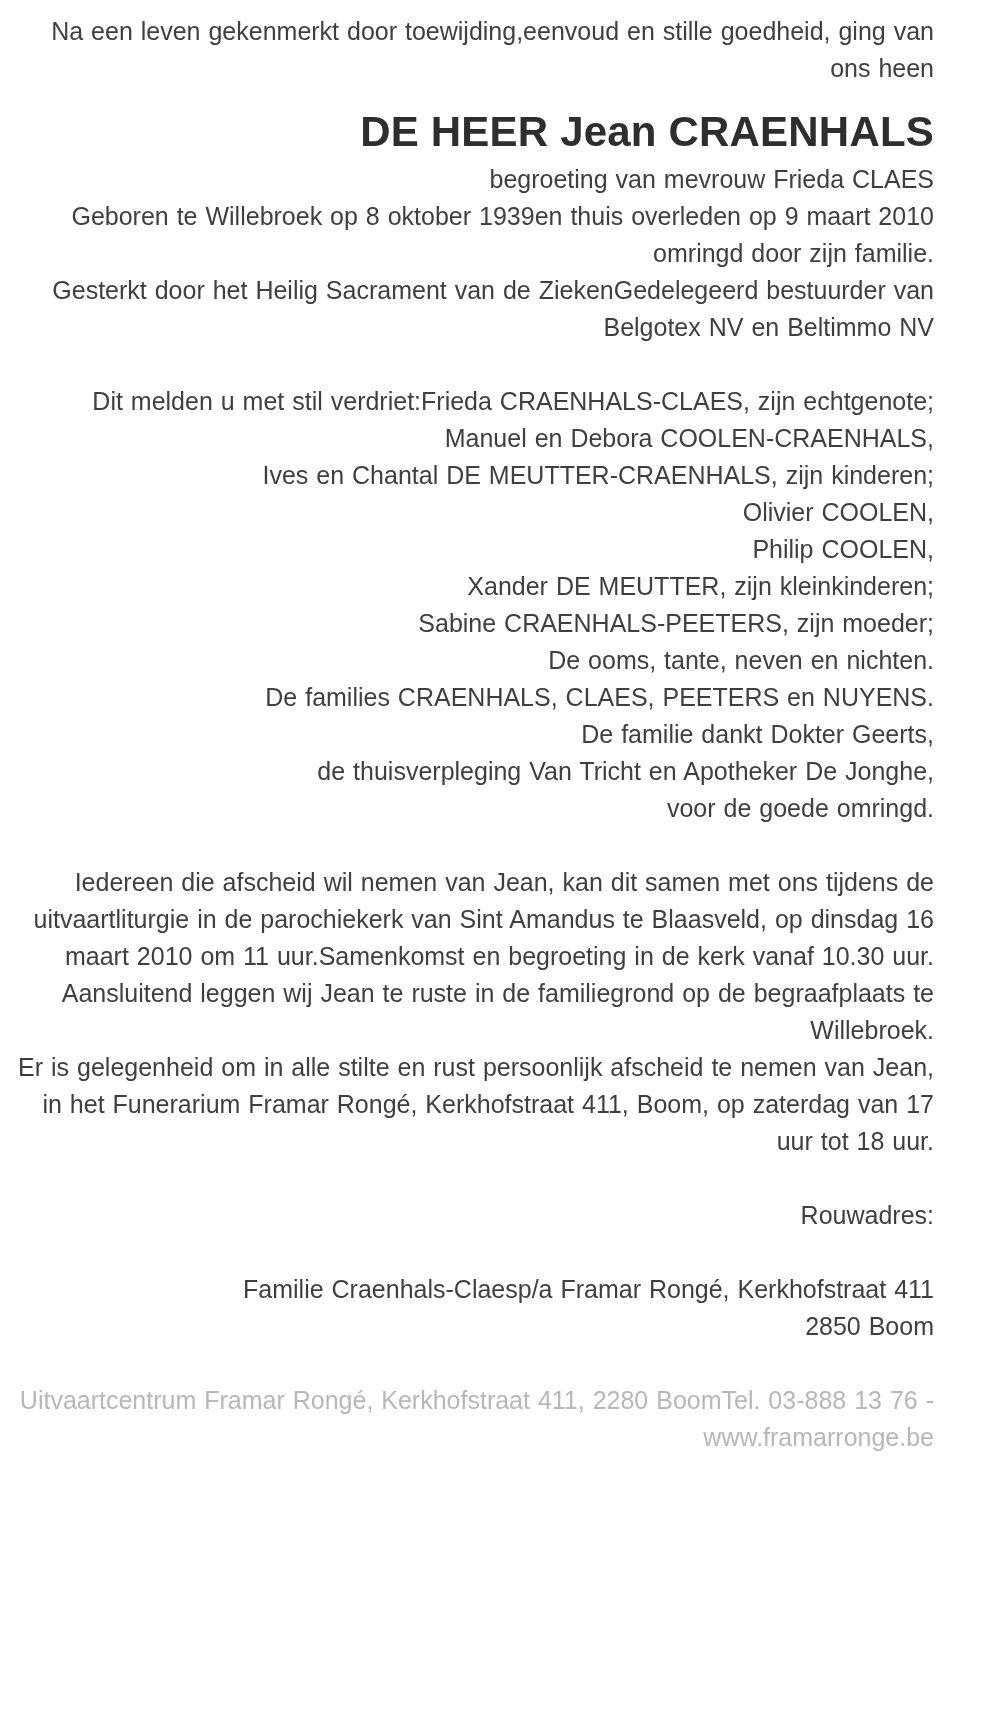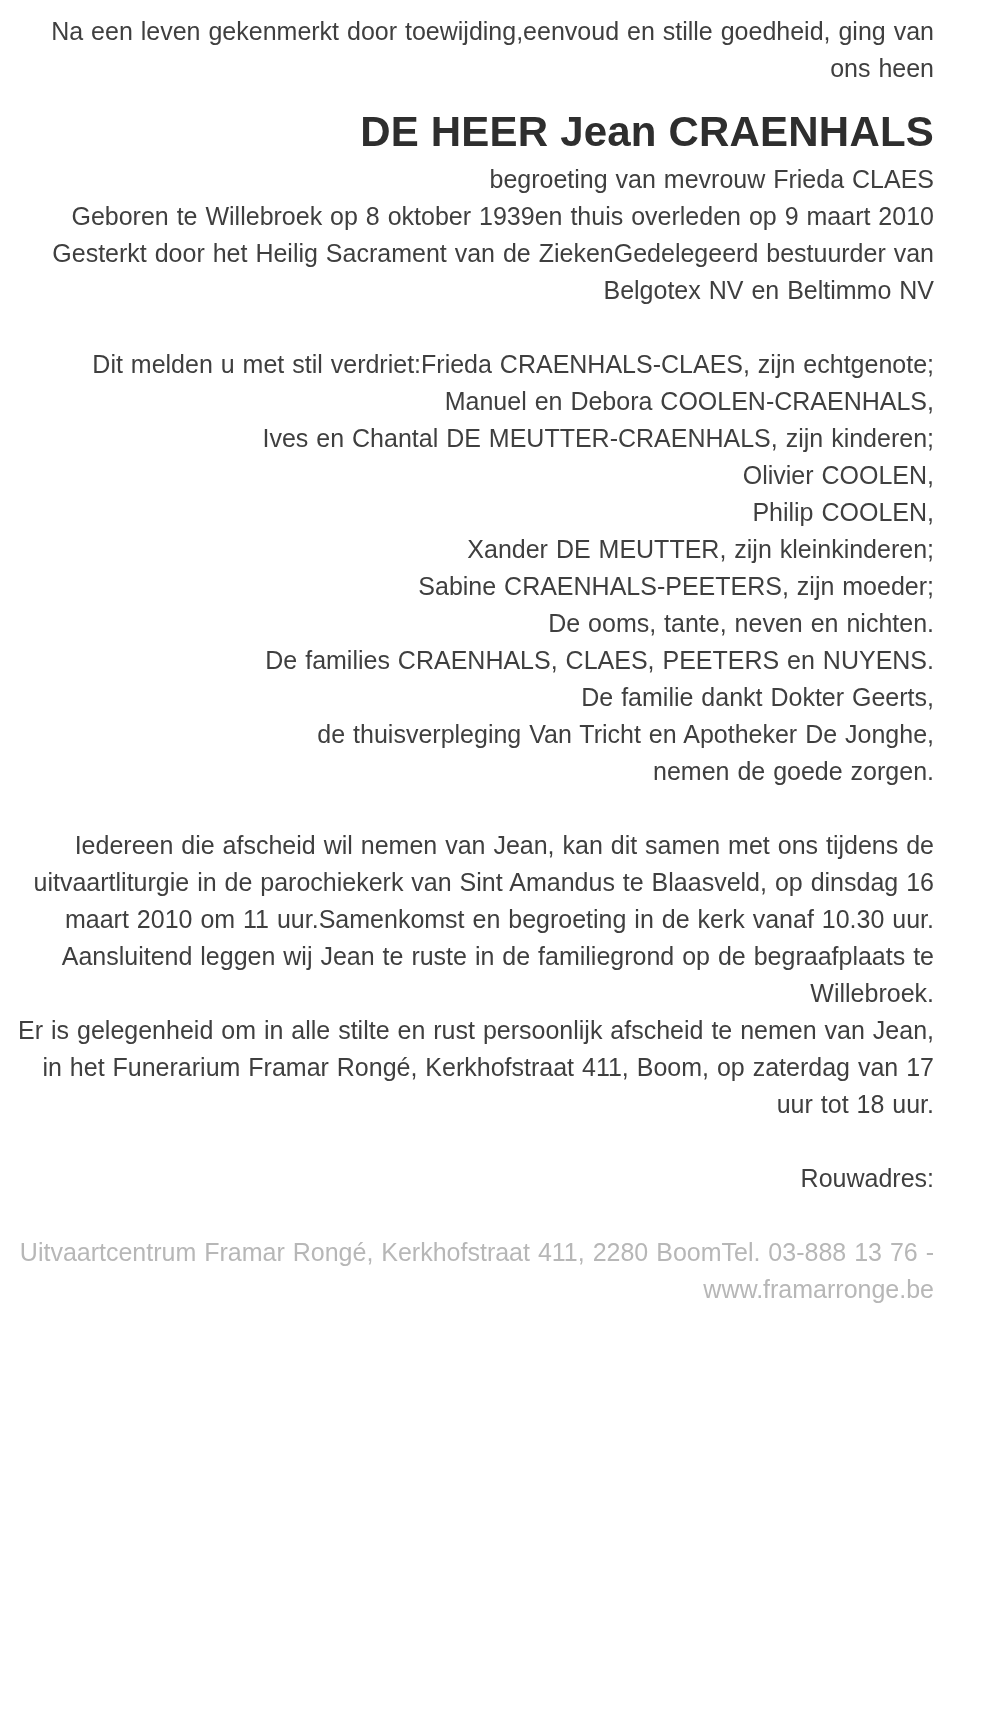--- a/index.html
+++ b/index.html
@@ -41,42 +41,47 @@
 
 <div class="page">
 
   <div class="block">Na een leven gekenmerkt door toewijding,eenvoud en stille goedheid, ging van ons heen</div>
 
   <h1 class="title">DE HEER Jean CRAENHALS</h1>
 
   <div class="block after-title">
       <div class="line">begroeting van mevrouw Frieda CLAES</div>
       <div class="line">Geboren te Willebroek op 8 oktober 1939en thuis overleden op 9 maart 2010</div>
+      <div class="line">omringd door zijn familie.</div>
       <div class="line">Gesterkt door het Heilig Sacrament van de ZiekenGedelegeerd bestuurder van Belgotex NV en Beltimmo NV</div>
     </div>
 
   <div class="block">
       <div class="line">Dit melden u met stil verdriet:Frieda CRAENHALS-CLAES, zijn echtgenote;</div>
       <div class="line">Manuel en Debora COOLEN-CRAENHALS,</div>
       <div class="line">Ives en Chantal DE MEUTTER-CRAENHALS, zijn kinderen;</div>
       <div class="line">Olivier COOLEN,</div>
       <div class="line">Philip COOLEN,</div>
       <div class="line">Xander DE MEUTTER, zijn kleinkinderen;</div>
       <div class="line">Sabine CRAENHALS-PEETERS, zijn moeder;</div>
       <div class="line">De ooms, tante, neven en nichten.</div>
       <div class="line">De families CRAENHALS, CLAES, PEETERS en NUYENS.</div>
       <div class="line">De familie dankt Dokter Geerts,</div>
       <div class="line">de thuisverpleging Van Tricht en Apotheker De Jonghe,</div>
-      <div class="line">nemen de goede zorgen.</div>
+      <div class="line">voor de goede omringd.</div>
     </div>
 
   <div class="block">
       <div class="line">Iedereen die afscheid wil nemen van Jean, kan dit samen met ons tijdens de uitvaartliturgie in de parochiekerk van Sint Amandus te Blaasveld, op dinsdag 16 maart 2010 om 11 uur.Samenkomst en begroeting in de kerk vanaf 10.30 uur.</div>
       <div class="line">Aansluitend leggen wij Jean te ruste in de familiegrond op de begraafplaats te Willebroek.</div>
       <div class="line">Er is gelegenheid om in alle stilte en rust persoonlijk afscheid te nemen van Jean, in het Funerarium Framar Rongé, Kerkhofstraat 411, Boom, op zaterdag van 17 uur tot 18 uur.</div>
     </div>
 
   <div class="block">Rouwadres:</div>
 
+  <div class="block">
+      <div class="line">Familie Craenhals-Claesp/a Framar Rongé, Kerkhofstraat 411</div>
+      <div class="line">2850 Boom</div>
+    </div>
 
   <div class="block footer">Uitvaartcentrum Framar Rongé, Kerkhofstraat 411, 2280 BoomTel. 03-888 13 76 - www.framarronge.be</div>
 
 </div>
 
 </body></html>

